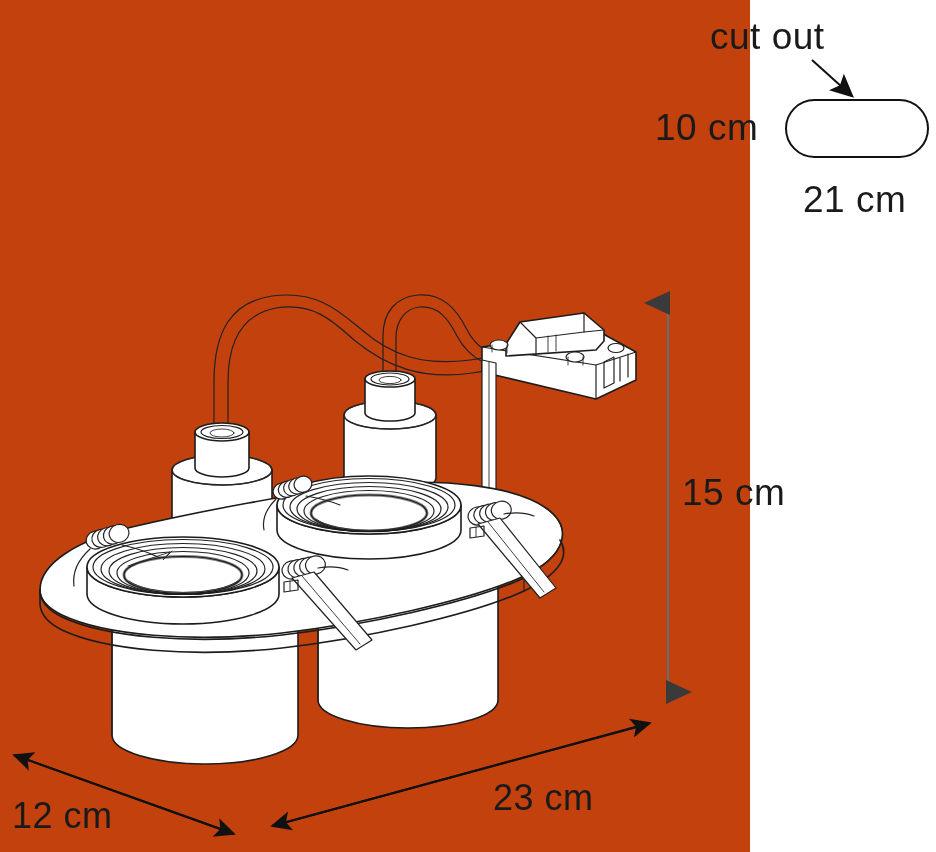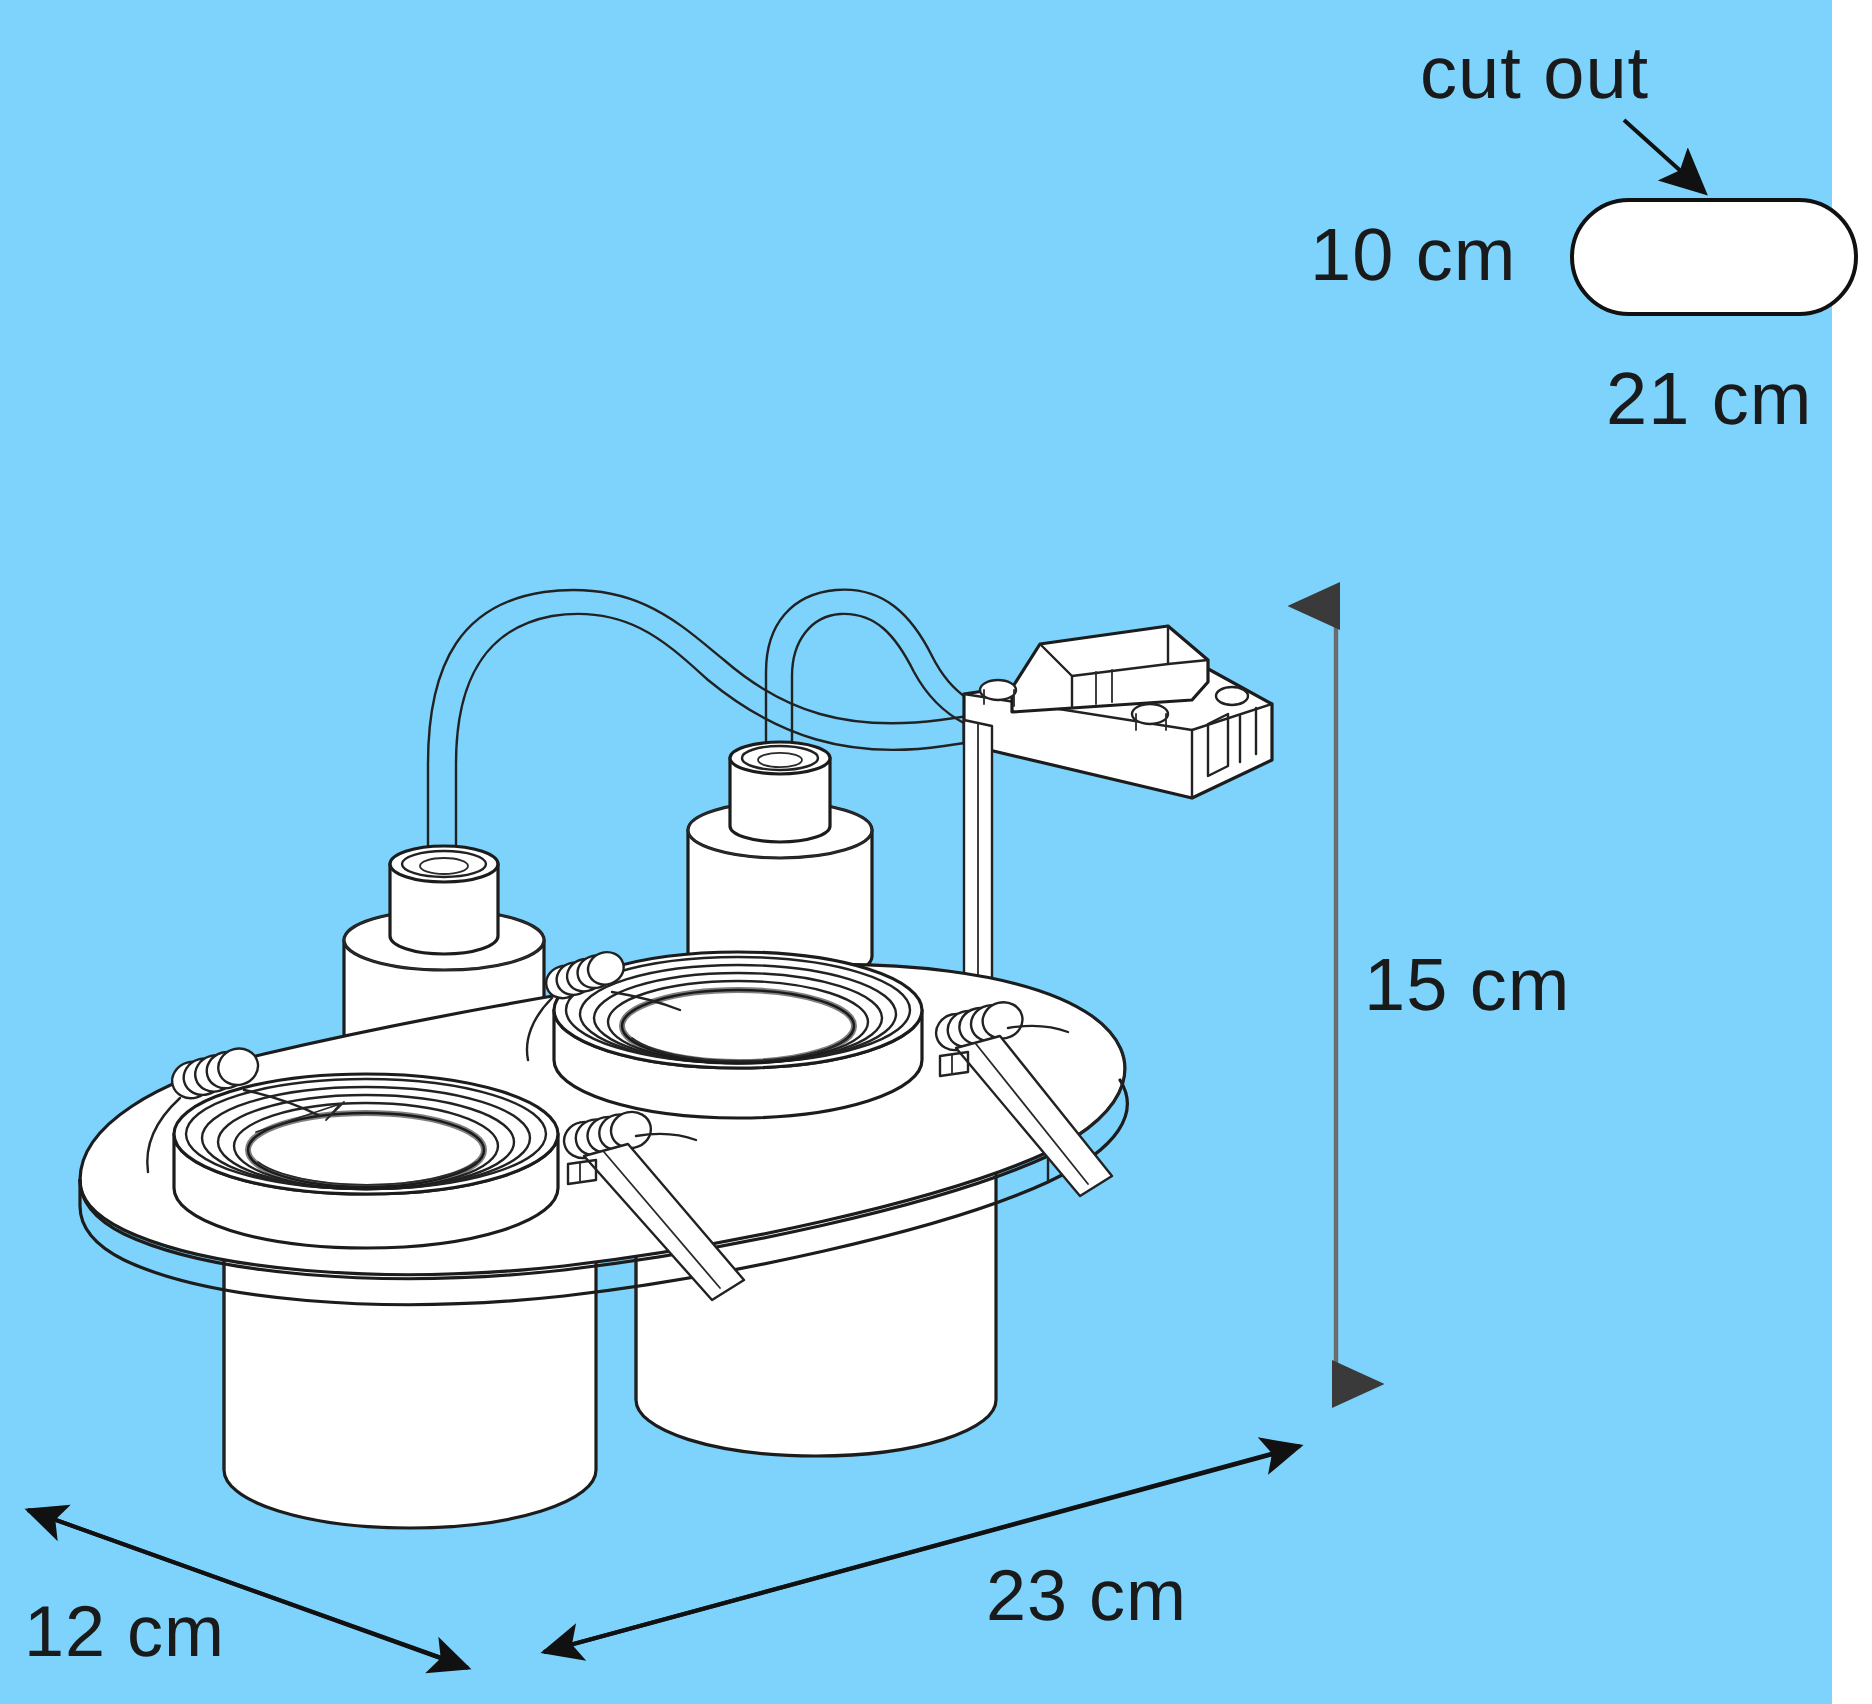--- a/index.html
+++ b/index.html
@@ -9,23 +9,23 @@
     background: #ffffff;
   }
   body {
     width: 936px;
     height: 852px;
     overflow: hidden;
     font-family: "Liberation Sans", sans-serif;
   }
   #canvas {
     position: relative;
-    width: 916px;
+    width: 750px;
     height: 852px;
-    background: #7dd3fc;
+    background: #c2410c;
     text-decoration: underline;
   }
   #drawing {
     position: absolute;
     left: 0;
     top: 0;
     width: 936px;
     height: 852px;
     display: block;
   }

